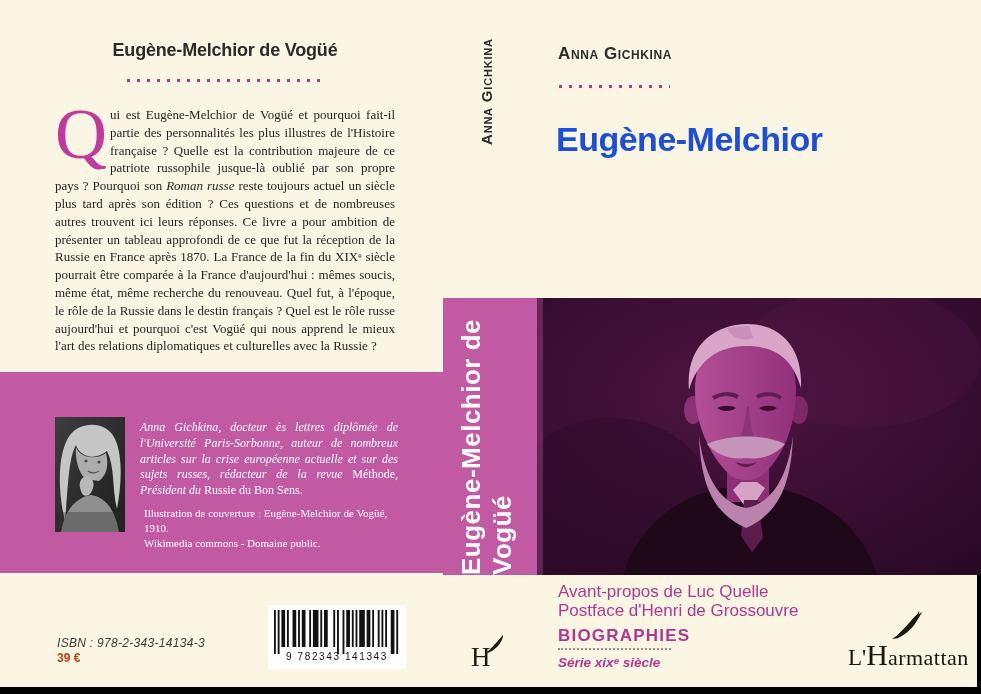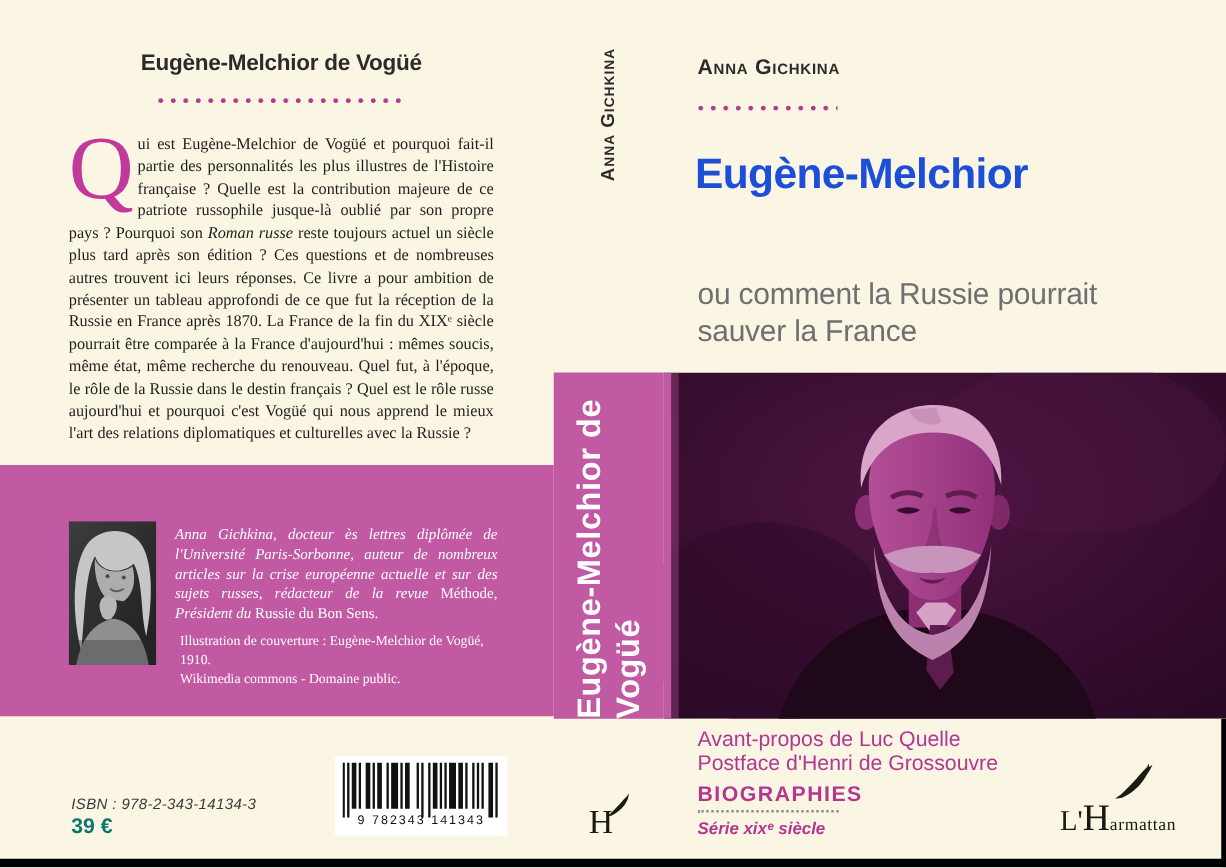--- a/index.html
+++ b/index.html
@@ -19,21 +19,21 @@
   .dropcap{float:left;font-family:"Liberation Serif",serif;font-size:72px;line-height:52px;height:54px;width:48px;color:#C1399B;margin:2px 7px 0 0;text-align:center;}
 
   
   .band{left:0;top:372px;width:443px;height:201px;background:#C159A3;}
   .author-photo{left:55px;top:417px;width:70px;height:115px;display:block;}
   .bio{left:140px;top:420px;width:258px;font-family:"Liberation Serif",serif;font-size:12px;line-height:15.8px;color:#FFFFFF;text-align:justify;margin:0;}
   .credit{left:140px;top:502px;width:270px;font-family:"Liberation Serif",serif;font-size:11px;line-height:15px;color:#FFFFFF;margin:4px;}
 
   
   .isbn{left:57px;top:636px;font-size:12px;letter-spacing:0.3px;color:#3A3A3A;font-style:italic;}
-  .price{left:57px;top:651px;font-size:17px;font-weight:700;color:#0f766e;}
+  .price{left:57px;top:651px;font-size:12px;font-weight:700;color:#c2410c;}
   .barcode{left:268px;top:605px;width:138px;height:64px;background:#FFFFFF;}
   .barcode svg{position:absolute;left:6px;top:5px;fill:#111;}
   .barcode-number{position:absolute;left:0;top:46px;width:138px;text-align:center;font-size:10px;letter-spacing:1.6px;color:#111;}
 
   
   .spine-band{left:443px;top:298px;width:88px;height:277px;background:#C159A3;}
   .spine-author{left:478px;top:27px;height:118px;writing-mode:vertical-rl;transform:rotate(180deg);font-size:15px;font-weight:600;font-variant:small-caps;letter-spacing:0.8px;color:#2B2B2B;}
   .spine-title-wrap{left:443px;top:298px;width:88px;height:277px;display:flex;align-items:center;justify-content:center;}
   .spine-title{writing-mode:vertical-rl;transform:rotate(180deg);font-size:26px;font-weight:700;letter-spacing:0.5px;color:#FFFFFF;}
   .spine-mark{left:469px;top:638px;width:46px;height:40px;}
@@ -47,21 +47,21 @@
   .front-subtitle{left:558px;top:221px;width:420px;font-size:24px;line-height:30px;font-weight:400;letter-spacing:-0.2px;color:#6F6F6F;margin:0;}
   .portrait{left:531px;top:298px;width:450px;height:277px;display:block;}
   .foreword{left:558px;top:583px;font-size:17px;line-height:18.5px;color:#B23793;margin:0;}
   .collection{left:558px;top:626px;font-size:17px;font-weight:700;letter-spacing:1.2px;color:#B5368F;text-align:center;}
   .collection-underline{left:558px;top:648px;width:113px;border-top:2px dotted #8F8F8F;height:0;}
   .series{left:558px;top:655px;font-size:13.5px;font-style:italic;font-weight:600;color:#B5368F;}
   .publisher{left:848px;top:614px;width:133px;height:60px;}
   .publisher .txt{position:absolute;left:0px;top:24px;font-family:"Liberation Serif",serif;color:#181812;white-space:nowrap;}
   .publisher .p1{font-size:23px;}
   .publisher .p2{font-size:30px;}
-  .publisher .p3{font-size:14px;letter-spacing:0.5px;}
+  .publisher .p3{font-size:22px;letter-spacing:0.5px;}
   .publisher svg{position:absolute;left:42px;top:-4px;}
 
   
   .bottom-strip{left:0;top:687px;width:981px;height:7px;background:#000000;}
   .right-strip{left:977px;top:575px;width:4px;height:119px;background:#000000;}
 </style>
 </head>
 <body>
 
 <div id="cover">
@@ -145,24 +145,20 @@
     </svg>
   </div>
 
   <div class="abs front-author">Anna Gichkina</div>
   <div class="abs dots front-dots"></div>
 
   <h1 class="abs front-title">
     <span>Eugène-Melchior</span><br>
   </h1>
 
-  <h2 class="abs front-subtitle">
-    <span>ou comment la Russie pourrait</span><br>
-    <span>sauver la France</span>
-  </h2>
 
   <svg class="abs portrait" viewBox="0 0 450 277" preserveAspectRatio="none" xmlns="http://www.w3.org/2000/svg">
     <defs>
       <radialGradient id="pbg" cx="45%" cy="35%" r="80%">
         <stop offset="0" stop-color="#4C1541"></stop>
           <stop offset="0.55" stop-color="#3A0E33"></stop>
           <stop offset="1" stop-color="#2A0926"></stop>
       </radialGradient>
       <linearGradient id="pface" x1="0" y1="0" x2="1" y2="0">
         <stop offset="0" stop-color="#B24F97"></stop>

